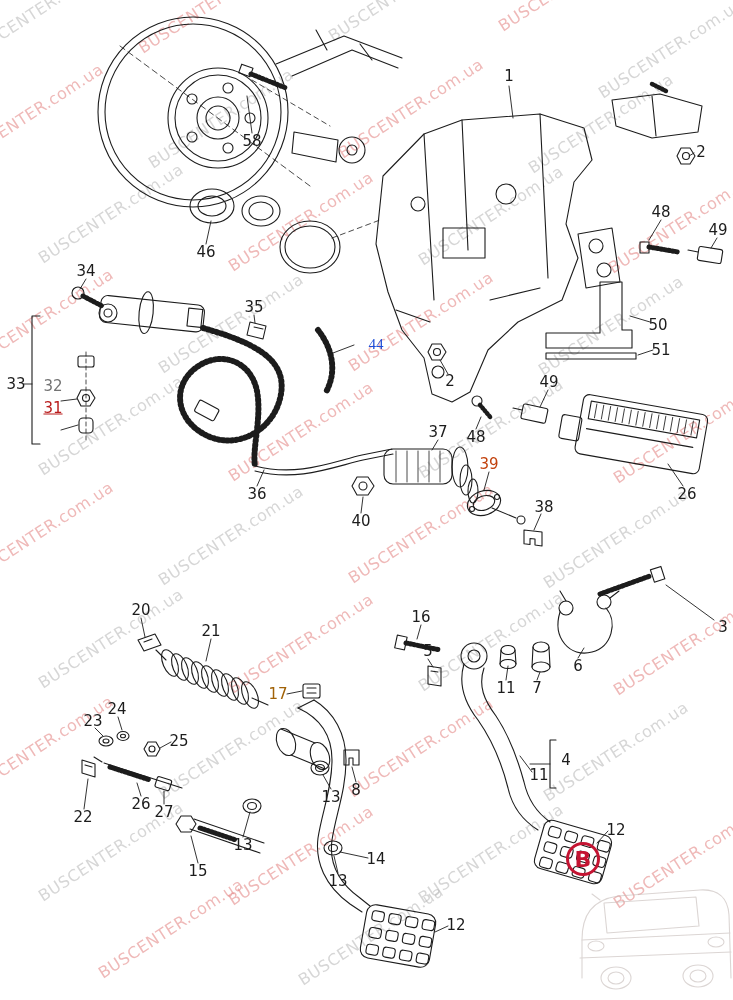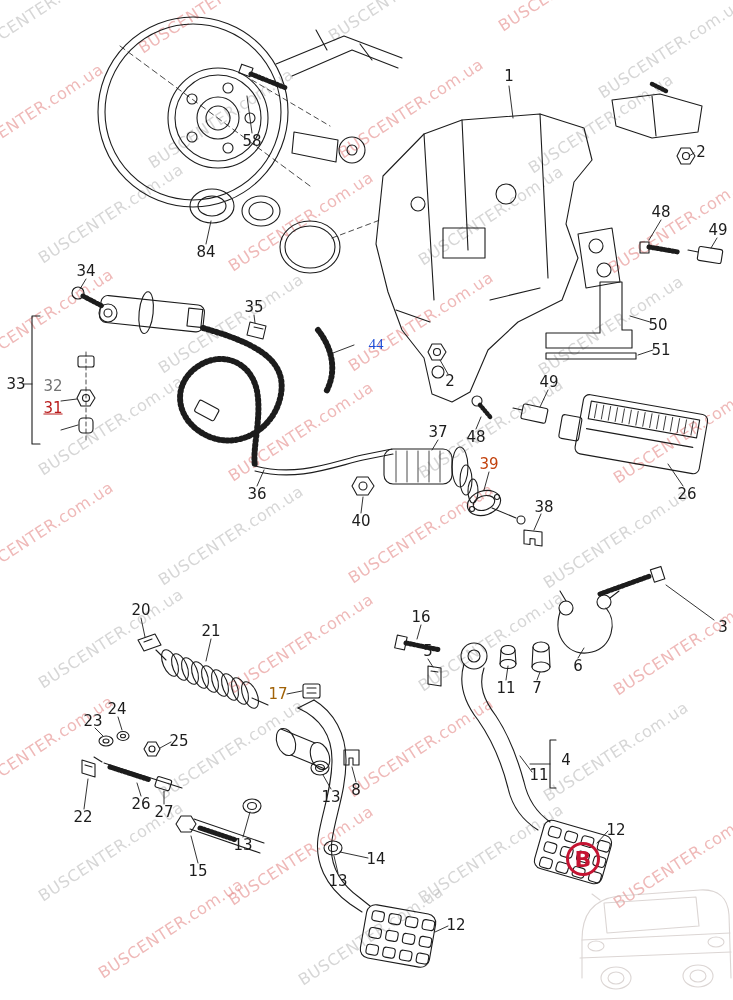--- a/index.html
+++ b/index.html
@@ -438,21 +438,21 @@
       <ellipse cx="616" cy="978" rx="8" ry="6"></ellipse>
       <ellipse cx="698" cy="976" rx="8" ry="6"></ellipse>
       <path d="M600,900 l-8,-6"></path>
     </g>
   </svg>
 
   <div class="layer">
       <div class="part-label" style="left: 509px; top: 76px; color: rgb(28, 28, 28);">1</div>
       <div class="part-label" style="left: 252px; top: 141px; color: rgb(28, 28, 28);">58</div>
       <div class="part-label" style="left: 701px; top: 152px; color: rgb(28, 28, 28);">2</div>
-      <div class="part-label" style="left: 206px; top: 252px; color: rgb(28, 28, 28);">84</div>
+      <div class="part-label" style="left: 206px; top: 252px; color: rgb(28, 28, 28);">46</div>
       <div class="part-label" style="left: 661px; top: 212px; color: rgb(28, 28, 28);">48</div>
       <div class="part-label" style="left: 718px; top: 230px; color: rgb(28, 28, 28);">49</div>
       <div class="part-label" style="left: 658px; top: 325px; color: rgb(28, 28, 28);">50</div>
       <div class="part-label" style="left: 661px; top: 350px; color: rgb(28, 28, 28);">51</div>
       <div class="part-label" style="left: 86px; top: 271px; color: rgb(28, 28, 28);">34</div>
       <div class="part-label" style="left: 254px; top: 307px; color: rgb(28, 28, 28);">35</div>
       <div class="part-label" style="left: 376px; top: 344px; color: #1d4ed8; font-family: Liberation Serif, serif;">44</div>
       <div class="part-label" style="left: 450px; top: 381px; color: rgb(28, 28, 28);">2</div>
       <div class="part-label" style="left: 16px; top: 384px; color: rgb(28, 28, 28);">33</div>
       <div class="part-label" style="left: 53px; top: 386px; color: #737373;">32</div>

